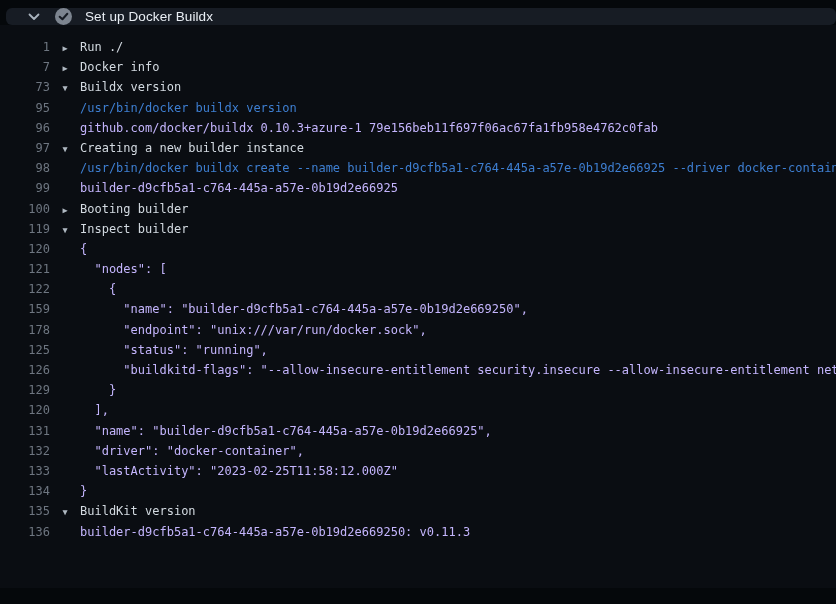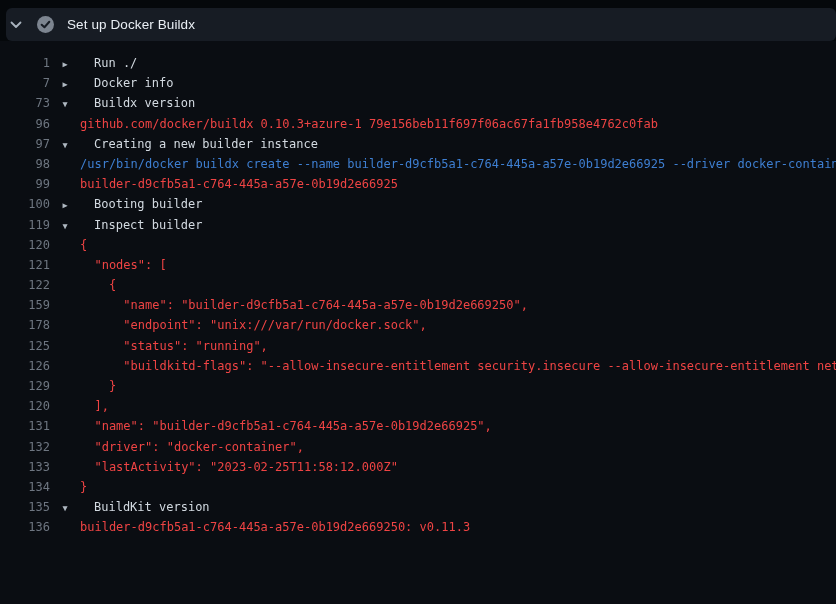--- a/index.html
+++ b/index.html
@@ -5,26 +5,26 @@
   * { box-sizing: border-box; margin: 0; padding: 0; }
   html, body { width: 836px; height: 604px; overflow: hidden; }
   body {
     background: #05080b;
     font-family: "DejaVu Sans Mono", monospace;
   }
   
   .step-header {
     margin: 8px 0 0 6px;
     width: 830px;
-    height: 33px;
+    height: 17px;
     background: #171c24;
     border-radius: 6px;
     display: flex;
     align-items: center;
-    padding-left: 4px;
+    padding-left: 22px;
     cursor: pointer;
   }
   .chev { width: 12px; height: 12px; flex: 0 0 auto; display: block; }
   .status-ico { width: 17px; height: 17px; margin-left: 15px; flex: 0 0 auto; display: block; }
   .step-title {
     margin-left: 13px;
     font-family: "Liberation Sans", "DejaVu Sans", sans-serif;
     font-size: 13.5px;
     font-weight: 400;
     color: #e9eef4;
@@ -53,23 +53,23 @@
     color: #6e7681;
     user-select: none;
   }
   .row .arrow {
     flex: 0 0 30px;
     width: 30px;
     text-align: center;
     font-size: 8.5px;
     color: #afb8c1;
   }
-  .row .text { color: #ef4444; }
+  .row .text { color: #c4b5fd; }
   .row.group-expanded .text,
-  .row.group-collapsed .text { color: #d3dae1; margin-left: 14px; }
+  .row.group-collapsed .text { color: #d3dae1; }
   .row.command .text { color: #3e7fd2; }
   .row.group-expanded, .row.group-collapsed { cursor: pointer; }
 </style>
 </head>
 <body>
 
 <div class="step-header">
   <svg class="chev" viewBox="0 0 12 12">
     <path d="M1.5 3.5 L6 8 L10.5 3.5" fill="none" stroke="#aab4bf" stroke-width="1.8" stroke-linecap="round" stroke-linejoin="round"></path>
   </svg>
@@ -89,20 +89,25 @@
     <div class="row group-collapsed">
     <span class="num">7</span>
     <span class="arrow">▶</span>
     <span class="text">Docker info</span>
   </div>
     <div class="row group-expanded">
     <span class="num">73</span>
     <span class="arrow">▼</span>
     <span class="text">Buildx version</span>
   </div>
+    <div class="row command">
+    <span class="num">95</span>
+    <span class="arrow"></span>
+    <span class="text">/usr/bin/docker buildx version</span>
+  </div>
     <div class="row output">
     <span class="num">96</span>
     <span class="arrow"></span>
     <span class="text">github.com/docker/buildx 0.10.3+azure-1 79e156beb11f697f06ac67fa1fb958e4762c0fab</span>
   </div>
     <div class="row group-expanded">
     <span class="num">97</span>
     <span class="arrow">▼</span>
     <span class="text">Creating a new builder instance</span>
   </div>

